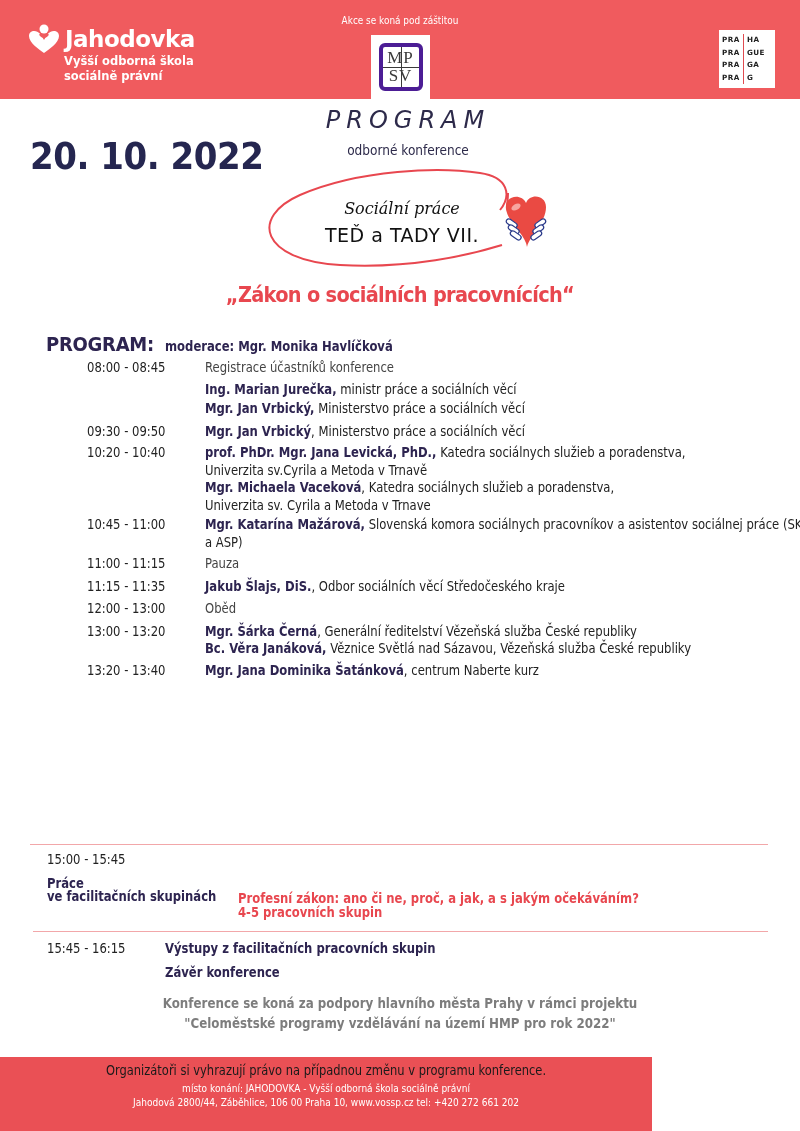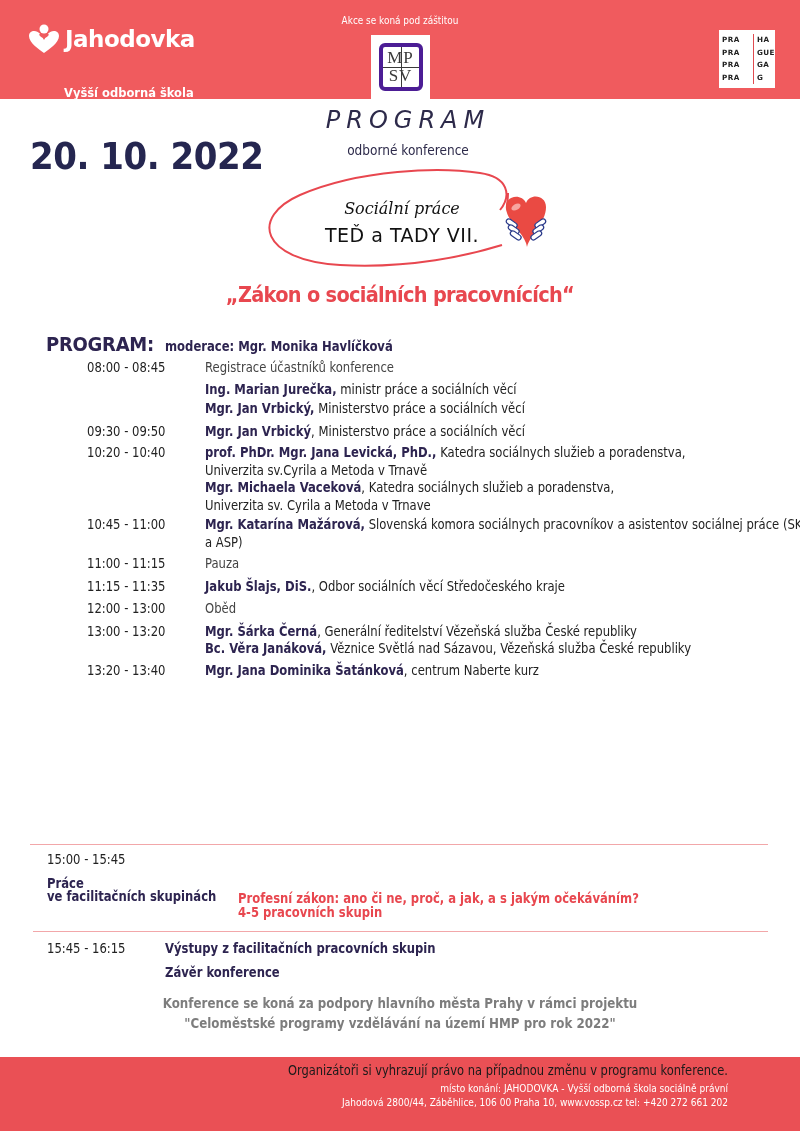--- a/index.html
+++ b/index.html
@@ -5,29 +5,29 @@
   * { box-sizing: border-box; margin: 0; padding: 0; }
   html, body { width: 800px; height: 1131px; background: #ffffff; overflow: hidden; }
   body { font-family: "Liberation Sans", sans-serif; color: #1d1d1d; position: relative; }
 
   
   .header { position: absolute; left: 0; top: 0; width: 800px; height: 99px; background: #f05b5e; }
   .brand { position: absolute; left: 27px; top: 24px; color: #fff; }
   .brand-row { display: flex; align-items: center; }
   .brand-logo { width: 34px; height: 30px; margin-right: 4px; }
   .brand-name { font-family: "DejaVu Sans", sans-serif; font-weight: bold; font-size: 23px; letter-spacing: -0.5px; color: #fff; }
-  .brand-sub { margin-left: 37px; font-family: "DejaVu Sans", sans-serif; font-weight: bold; font-size: 11.5px; line-height: 15px; color: #fff; margin-top: 32px; }
+  .brand-sub { margin-left: 37px; font-family: "DejaVu Sans", sans-serif; font-weight: bold; font-size: 11.5px; line-height: 15px; color: #fff; }
   .patronage { position: absolute; left: 318px; top: 14px; width: 164px; text-align: center; color: #fff; font-family: "DejaVu Sans", sans-serif; font-size: 10.5px; transform: scaleX(0.85); transform-origin: center; }
   .mpsv { position: absolute; left: 371px; top: 35px; width: 59px; height: 64px; background: #fff; display: flex; align-items: center; justify-content: center; }
   .mpsv-inner { width: 44px; height: 48px; border: 4px solid #4c1d95; border-radius: 6px; position: relative; display: flex; flex-direction: column; align-items: center; justify-content: center; font-family: "Liberation Serif", serif; font-size: 17px; color: #3a3a3a; line-height: 18px; }
   .mpsv-inner .vline { position: absolute; left: 50%; top: 0; bottom: 0; border-left: 1px solid #3a3a3a; }
   .mpsv-inner .hline { position: absolute; left: 0; right: 0; top: 50%; border-top: 1px solid #3a3a3a; }
   .mpsv-inner span { position: relative; background: transparent; letter-spacing: 1px; }
   .praha { position: absolute; left: 719px; top: 30px; width: 56px; height: 58px; background: #fff; display: flex; padding: 4px 3px; font-family: "DejaVu Sans", sans-serif; font-size: 7.2px; font-weight: bold; letter-spacing: 0.5px; color: #222; line-height: 12.5px; }
-  .praha .col1 { padding-right: 13px; border-right: 1px solid #e04b50; }
+  .praha .col1 { padding-right: 3px; border-right: 1px solid #e04b50; }
   .praha .col2 { padding-left: 3px; }
 
   
   .date { position: absolute; left: 30px; top: 135px; font-family: "DejaVu Sans", sans-serif; font-weight: bold; font-size: 37px; color: #252650; letter-spacing: -0.5px; transform: scaleX(0.92); transform-origin: left; }
   .program-title { position: absolute; left: 308px; top: 106px; width: 200px; text-align: center; font-family: "DejaVu Sans", sans-serif; font-size: 24px; letter-spacing: 6px; color: #2d2a4a; font-style: italic; }
   .program-sub { position: absolute; left: 318px; top: 142px; width: 180px; text-align: center; font-family: "DejaVu Sans", sans-serif; font-size: 13.5px; color: #2d2a4a; transform: scaleX(0.9); }
   .logo-svg { position: absolute; left: 240px; top: 155px; width: 360px; height: 120px; }
   .logo-text { position: absolute; left: 282px; width: 240px; text-align: center; font-family: "DejaVu Serif", serif; font-style: italic; color: #111; }
   .logo-text.l1 { top: 199px; font-size: 16px; }
   .logo-text.l2 { top: 224px; font-size: 19px; font-style: normal; font-family: "DejaVu Sans", sans-serif; letter-spacing: 0.5px; }
@@ -49,21 +49,21 @@
 
   .divider { position: absolute; left: 30px; width: 738px; border-top: 1.5px solid #f2a7a9; }
   .group-time { position: absolute; left: 47px; top: 851px; font-family: "DejaVu Sans", sans-serif; font-size: 13.5px; transform: scaleX(0.86); transform-origin: left; color: #222; }
   .group-label { position: absolute; left: 47px; top: 877px; font-family: "DejaVu Sans", sans-serif; font-weight: bold; font-size: 13.5px; line-height: 13px; color: #2d2450; transform: scaleX(0.86); transform-origin: left; white-space: nowrap; }
   .group-topic { position: absolute; left: 238px; top: 891px; font-family: "DejaVu Sans", sans-serif; font-weight: bold; font-size: 13.5px; line-height: 14px; color: #e8474f; transform: scaleX(0.86); transform-origin: left; white-space: nowrap; }
   .final-time { position: absolute; left: 47px; top: 940px; font-family: "DejaVu Sans", sans-serif; font-size: 13.5px; transform: scaleX(0.86); transform-origin: left; color: #222; }
   .final-item { position: absolute; left: 165px; font-family: "DejaVu Sans", sans-serif; font-weight: bold; font-size: 13.5px; color: #2d2450; transform: scaleX(0.86); transform-origin: left; white-space: nowrap; }
 
   .support { position: absolute; left: 0; top: 993px; width: 800px; text-align: center; font-family: "DejaVu Sans", sans-serif; font-weight: bold; font-size: 13.5px; line-height: 20px; color: #7d7d7d; transform: scaleX(0.88); }
 
-  .footer { position: absolute; left: 0; top: 1057px; width: 800px; height: 74px; background: #ea5055; text-align: right; }
+  .footer { position: absolute; left: 0; top: 1057px; width: 652px; height: 74px; background: #ea5055; text-align: center; }
   .footer .notice { margin-top: 5px; font-family: "DejaVu Sans", sans-serif; font-size: 14px; color: #1a1a1a; transform: scaleX(0.82); }
   .footer .addr { font-family: "DejaVu Sans", sans-serif; font-size: 11px; line-height: 14px; color: #fff; transform: scaleX(0.82); }
   .footer .addr.first { margin-top: 4px; }
 </style>
 </head>
 <body>
 
 <div class="header">
   <div class="brand">
     <div class="brand-row">

